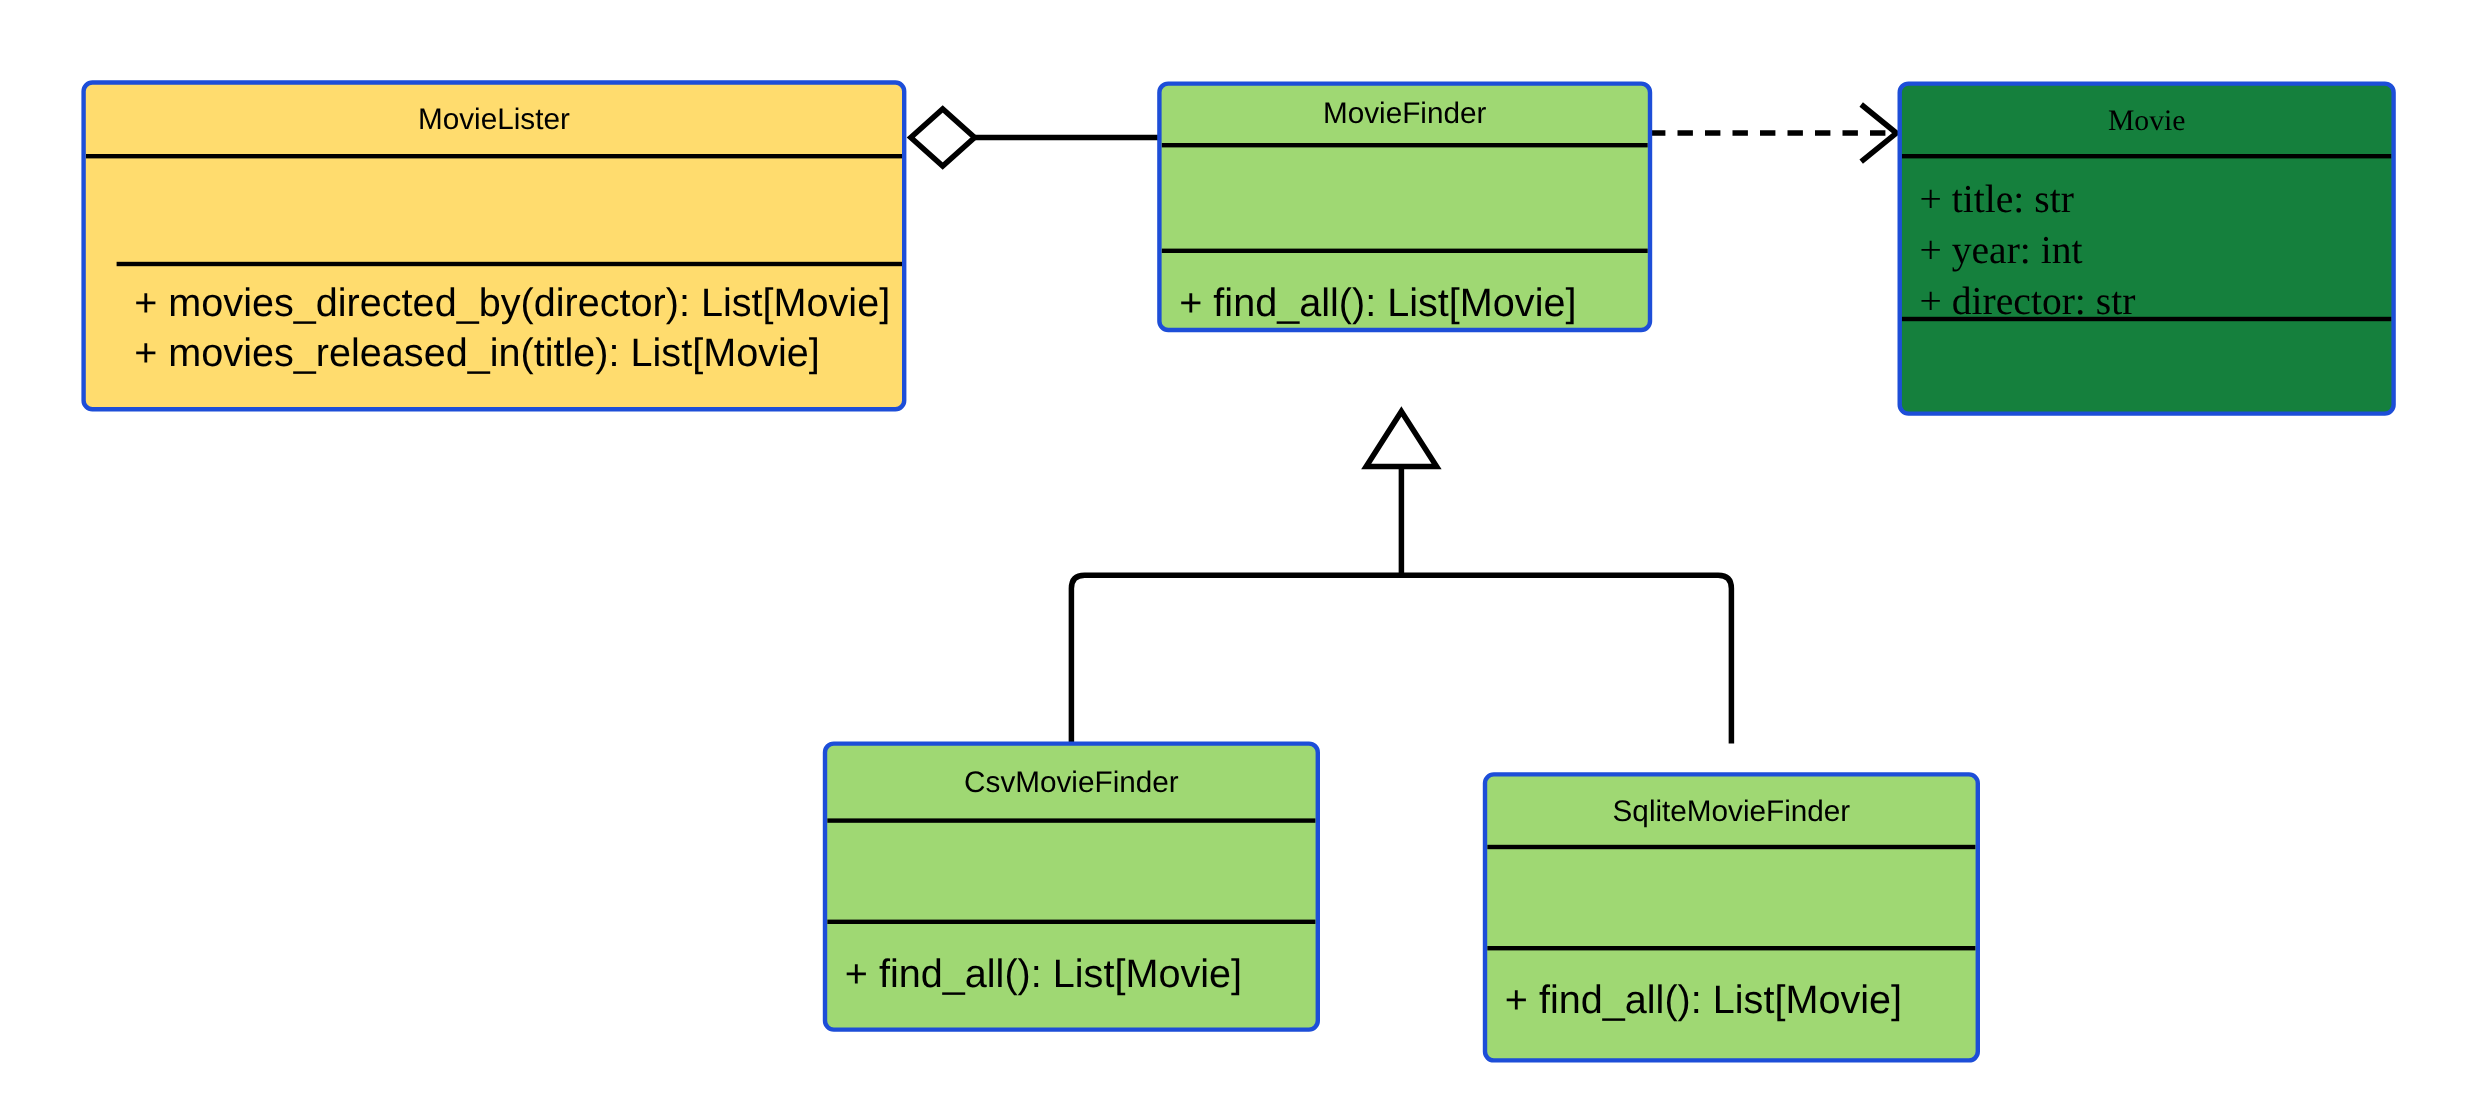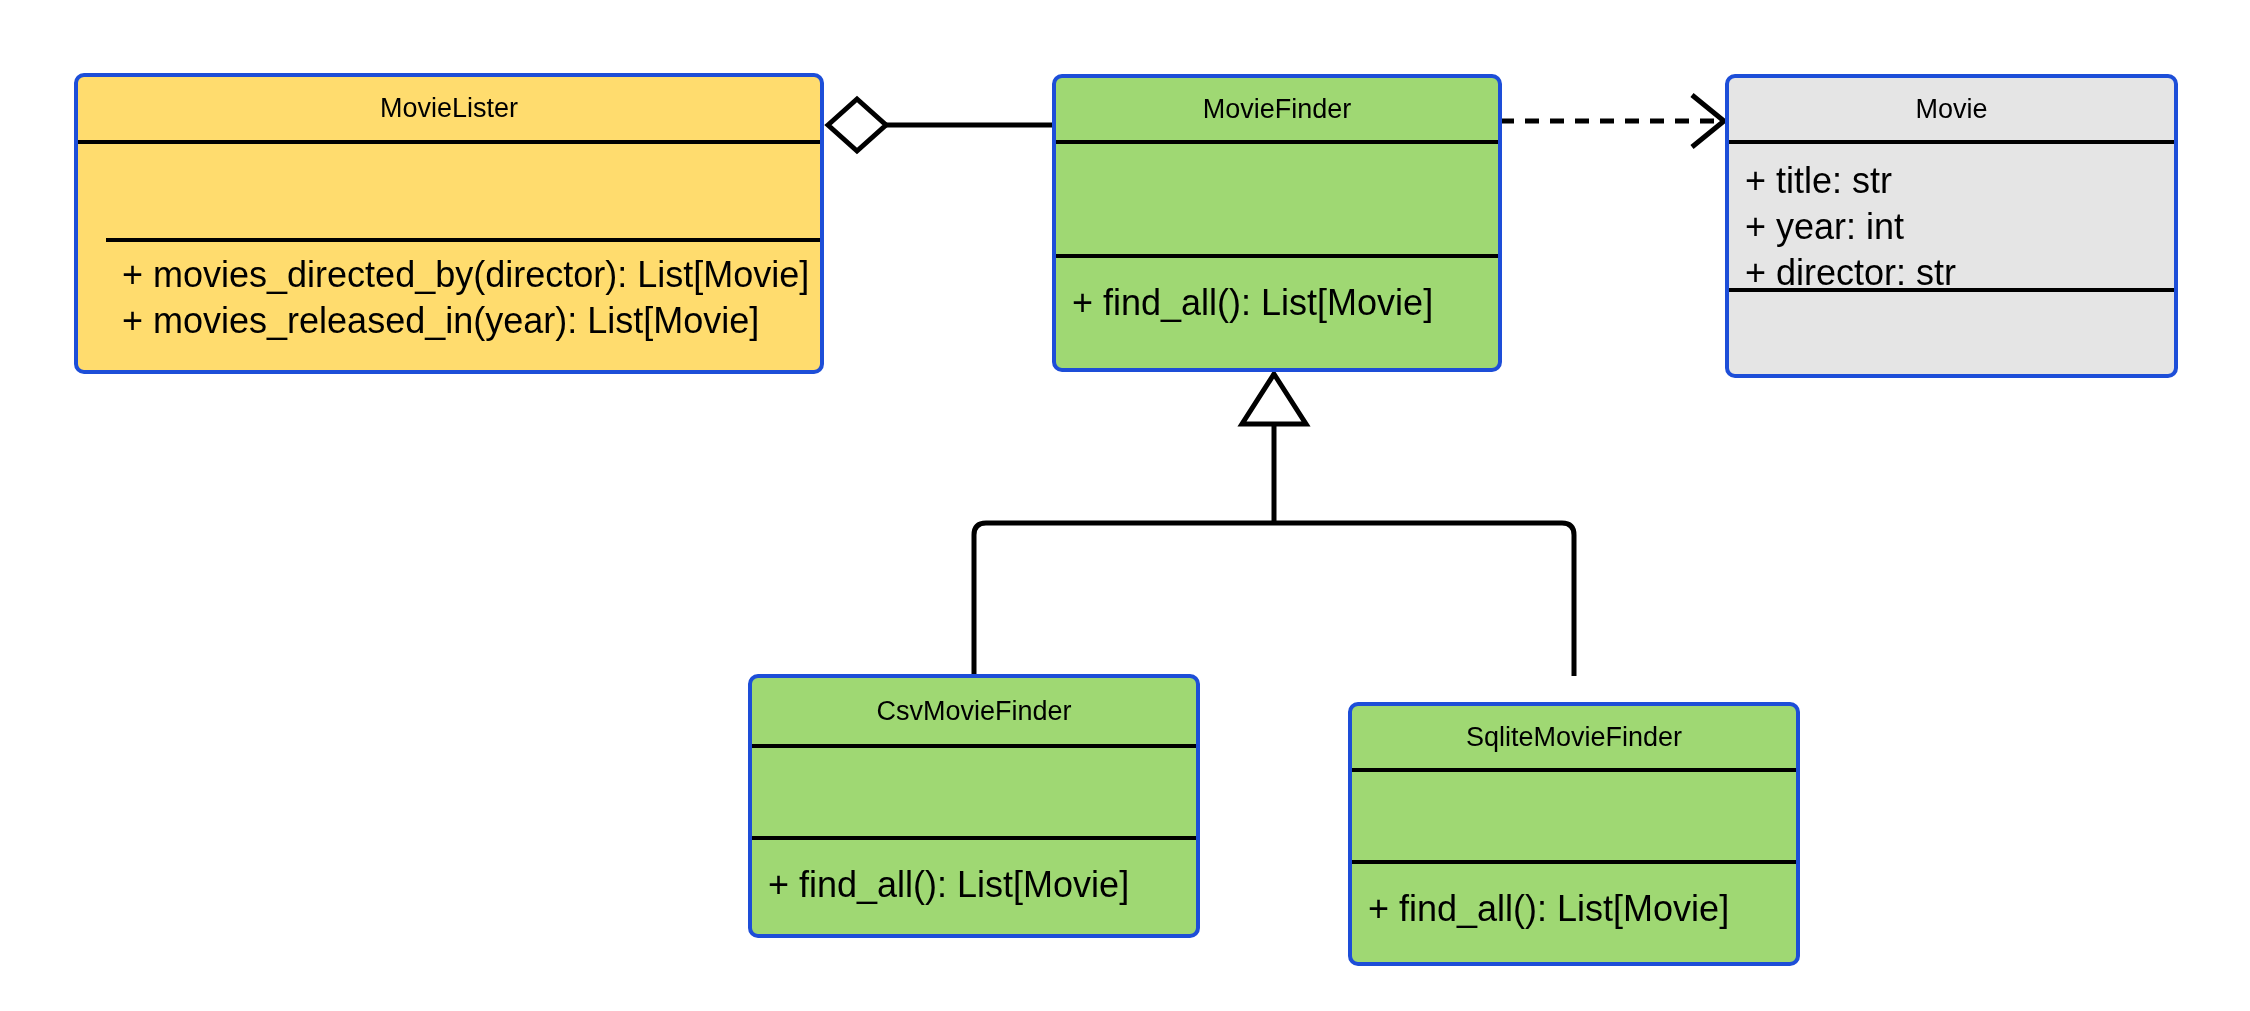--- a/index.html
+++ b/index.html
@@ -98,35 +98,35 @@
     </g>
   </svg>
 
   <div class="uml-class" style="left:74px; top:73px; width:750px; height:301px; background:#FFDC6E;">
     <div class="compartment class-name" style="height:63px;">
       <span>MovieLister</span>
     </div>
     <div class="compartment empty-compartment" style="height:98px;"></div>
     <div class="compartment members" style="flex:1 1 auto; margin-left:28px;">
       <div class="member-row">+ movies_directed_by(director): List[Movie]</div>
-      <div class="member-row">+ movies_released_in(year): List[Movie]</div>
+      <div class="member-row">+ movies_released_in(title): List[Movie]</div>
     </div>
   </div>
 
-  <div class="uml-class" style="left:1052px; top:74px; width:450px; height:298px; background:#9FD873;">
+  <div class="uml-class" style="left:1052px; top:74px; width:450px; height:228px; background:#9FD873;">
     <div class="compartment class-name" style="height:62px;">
       <span>MovieFinder</span>
     </div>
     <div class="compartment empty-compartment" style="height:114px;"></div>
     <div class="compartment members" style="flex:1 1 auto; padding-top:22px;">
       <div class="member-row">+ find_all(): List[Movie]</div>
     </div>
   </div>
 
-  <div class="uml-class" style="left:1725px; top:74px; width:453px; height:304px; background:#e5e5e5;">
+  <div class="uml-class" style="left:1725px; top:74px; width:453px; height:304px; background:#15803d;font-family:Liberation Serif, serif;">
     <div class="compartment class-name" style="height:62px;">
       <span>Movie</span>
     </div>
     <div class="compartment members" style="height:148px; padding-top:14px;">
       <div class="member-row">+ title: str</div>
       <div class="member-row">+ year: int</div>
       <div class="member-row">+ director: str</div>
     </div>
     <div class="compartment empty-compartment" style="flex:1 1 auto;"></div>
   </div>

